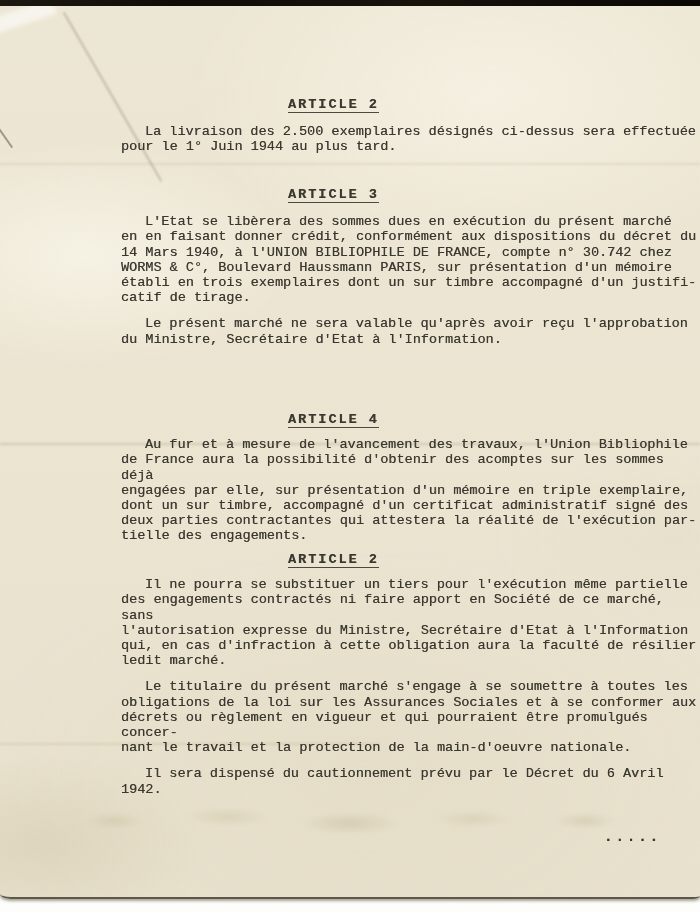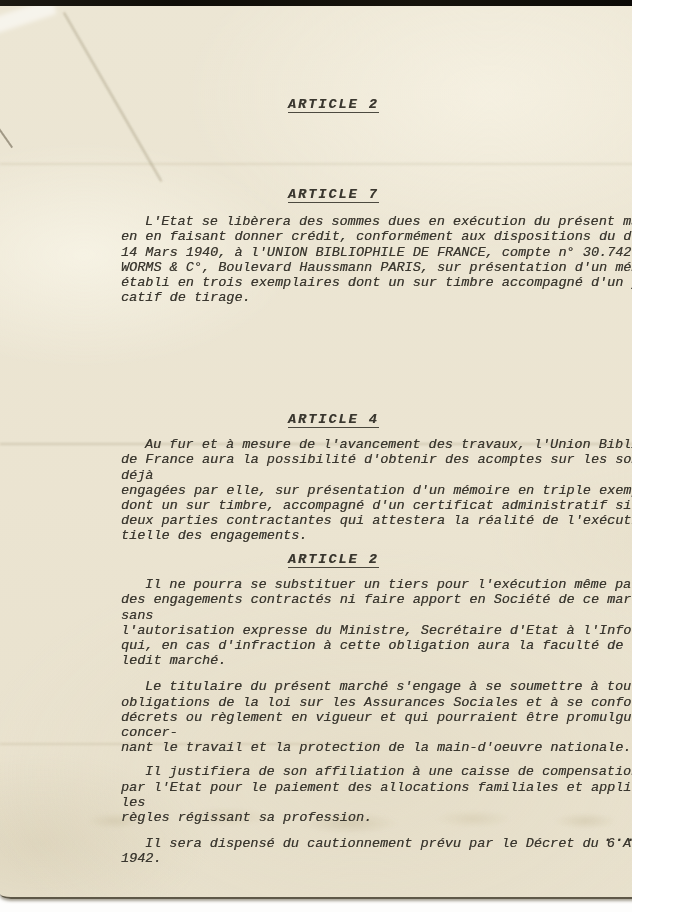--- a/index.html
+++ b/index.html
@@ -1,20 +1,19 @@
 <!DOCTYPE html>
 <html><head>
 <meta charset="utf-8">
 <style>
   html,body{margin:0;padding:0;background:#ffffff;}
   #scan{
-    position:relative;width:632px;height:912px;overflow:hidden;
+    position:relative;width:700px;height:912px;overflow:hidden;
     background:#fdfdfc;
     font-family:"Liberation Mono","DejaVu Sans Mono",monospace;
-    font-style:italic;
   }
   
   #paper{
     position:absolute;left:0;top:5px;width:700px;height:892px;
     background:
       radial-gradient(ellipse 300px 160px at 12% 28%, rgba(255,253,242,0.55), transparent 70%),
       radial-gradient(ellipse 420px 240px at 70% 10%, rgba(251,247,234,0.6), transparent 72%),
       radial-gradient(ellipse 520px 300px at 52% 86%, rgba(223,214,190,0.38), transparent 75%),
       radial-gradient(ellipse 240px 130px at 6% 94%, rgba(213,203,176,0.55), transparent 70%),
       radial-gradient(ellipse 260px 120px at 96% 60%, rgba(226,218,196,0.35), transparent 70%),
@@ -96,30 +95,34 @@
     <div class="crease crease-corner"></div>
     <div class="crease crease-h1"></div>
     <div class="crease crease-h2"></div>
     <div class="crease crease-h3"></div>
     <div class="emboss"></div>
 
     <div id="typed">
 
       <section class="article" id="art2">
         <span class="article-heading">ARTICLE 2</span>
+        <p class="para">La livraison des 2.500 exemplaires désignés ci-dessus sera effectuée
+pour le 1° Juin 1944 au plus tard.</p>
       </section>
 
       <section class="article" id="art3">
-        <span class="article-heading">ARTICLE 7</span>
+        <span class="article-heading">ARTICLE 3</span>
         <p class="para">L'Etat se libèrera des sommes dues en exécution du présent marché
 en en faisant donner crédit, conformément aux dispositions du décret du
 14 Mars 1940, à l'UNION BIBLIOPHILE DE FRANCE, compte n° 30.742 chez
 WORMS &amp; C°, Boulevard Haussmann PARIS, sur présentation d'un mémoire
 établi en trois exemplaires dont un sur timbre accompagné d'un justifi-
 catif de tirage.</p>
+        <p class="para">Le présent marché ne sera valable qu'après avoir reçu l'approbation
+du Ministre, Secrétaire d'Etat à l'Information.</p>
       </section>
 
       <section class="article" id="art4">
         <span class="article-heading">ARTICLE 4</span>
         <p class="para tight">Au fur et à mesure de l'avancement des travaux, l'Union Bibliophile
 de France aura la possibilité d'obtenir des acomptes sur les sommes déjà
 engagées par elle, sur présentation d'un mémoire en triple exemplaire,
 dont un sur timbre, accompagné d'un certificat administratif signé des
 deux parties contractantes qui attestera la réalité de l'exécution par-
 tielle des engagements.</p>
@@ -129,23 +132,20 @@
         <span class="article-heading">ARTICLE 2</span>
         <p class="para tight">Il ne pourra se substituer un tiers pour l'exécution même partielle
 des engagements contractés ni faire apport en Société de ce marché, sans
 l'autorisation expresse du Ministre, Secrétaire d'Etat à l'Information
 qui, en cas d'infraction à cette obligation aura la faculté de résilier
 ledit marché.</p>
         <p class="para">Le titulaire du présent marché s'engage à se soumettre à toutes les
 obligations de la loi sur les Assurances Sociales et à se conformer aux
 décrets ou règlement en vigueur et qui pourraient être promulgués concer-
 nant le travail et la protection de la main-d'oeuvre nationale.</p>
-        <p class="para tight">Il justifiera de son affiliation à une caisse de compensation agréée
-par l'Etat pour le paiement des allocations familiales et appliquera les
-règles régissant sa profession.</p>
         <p class="para">Il sera dispensé du cautionnement prévu par le Décret du 6 Avril 1942.</p>
       </section>
 
     </div>
 
     <div class="dots">.....</div>
   </div>
 
   <div class="top-band"></div>
 </div>

